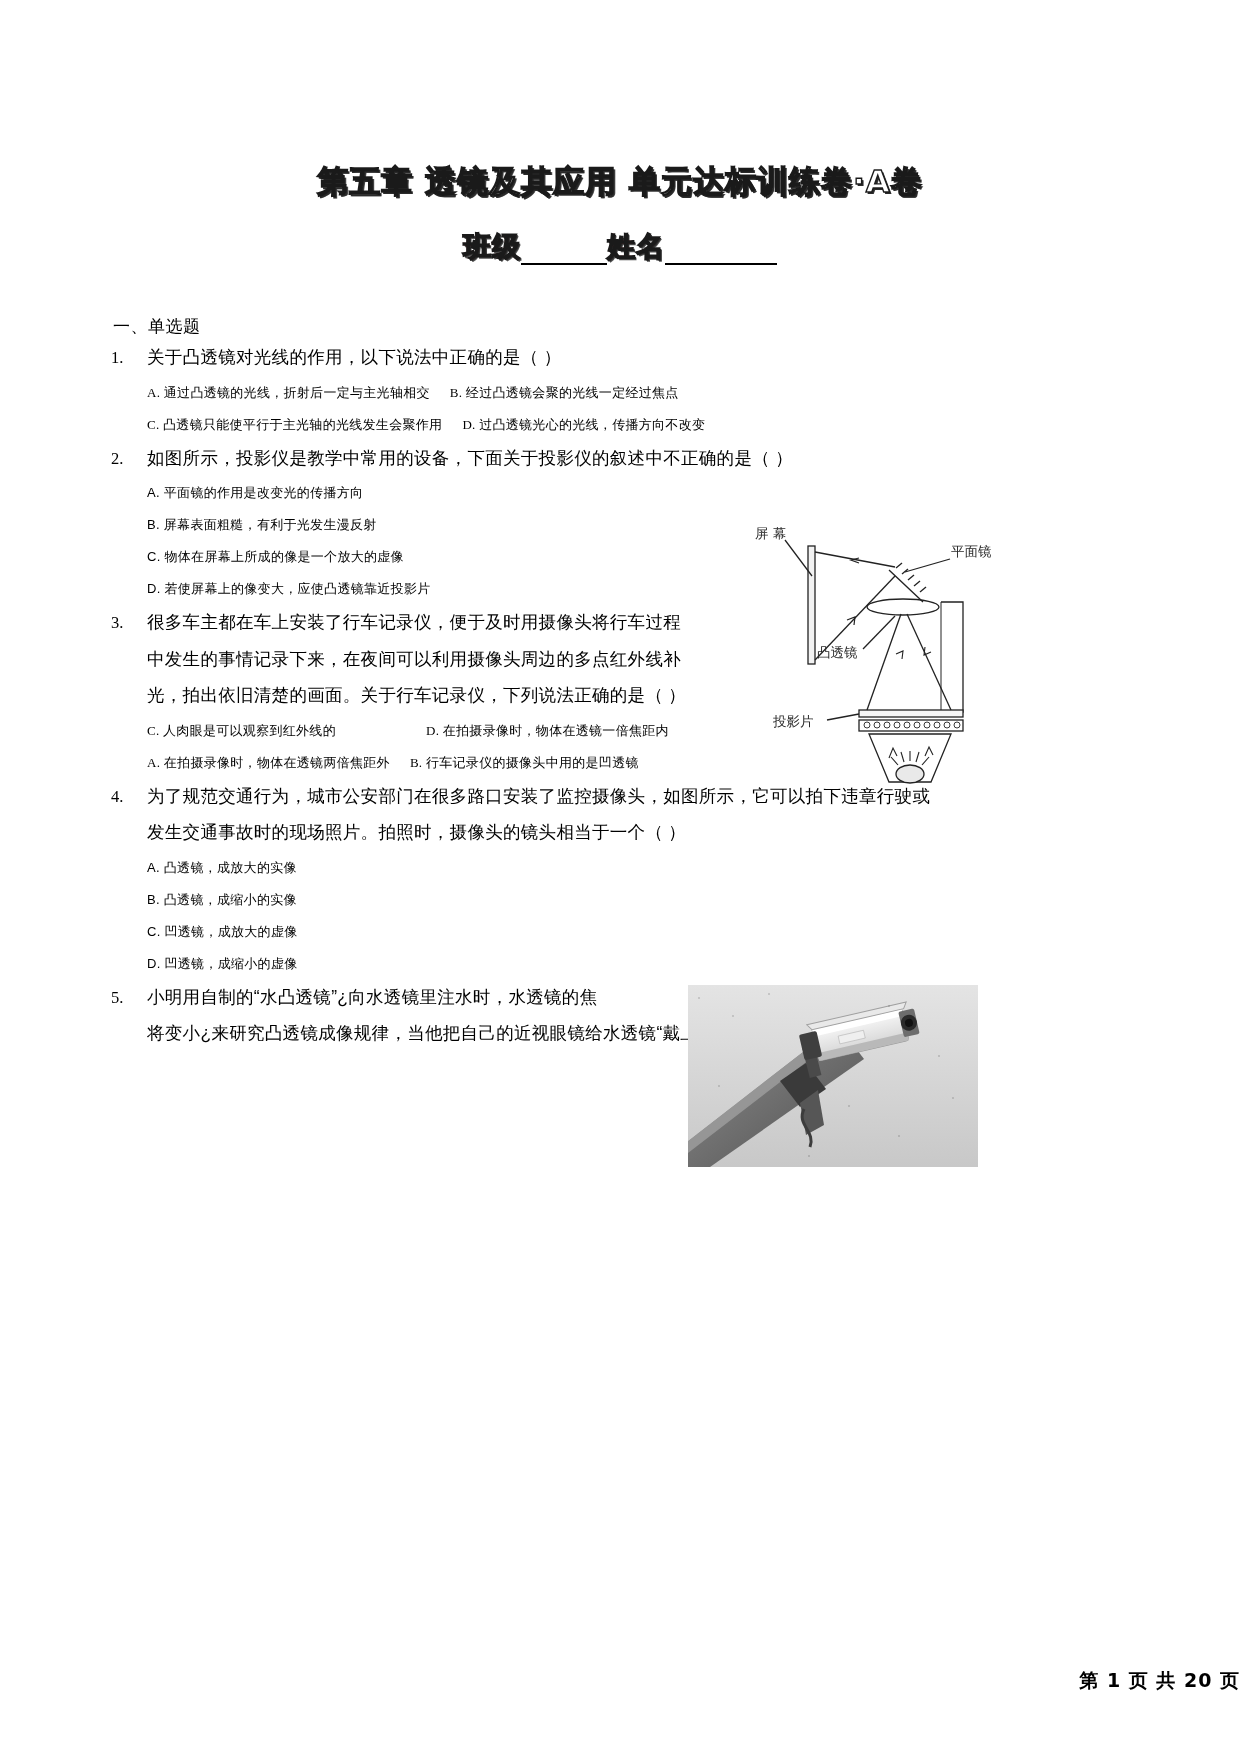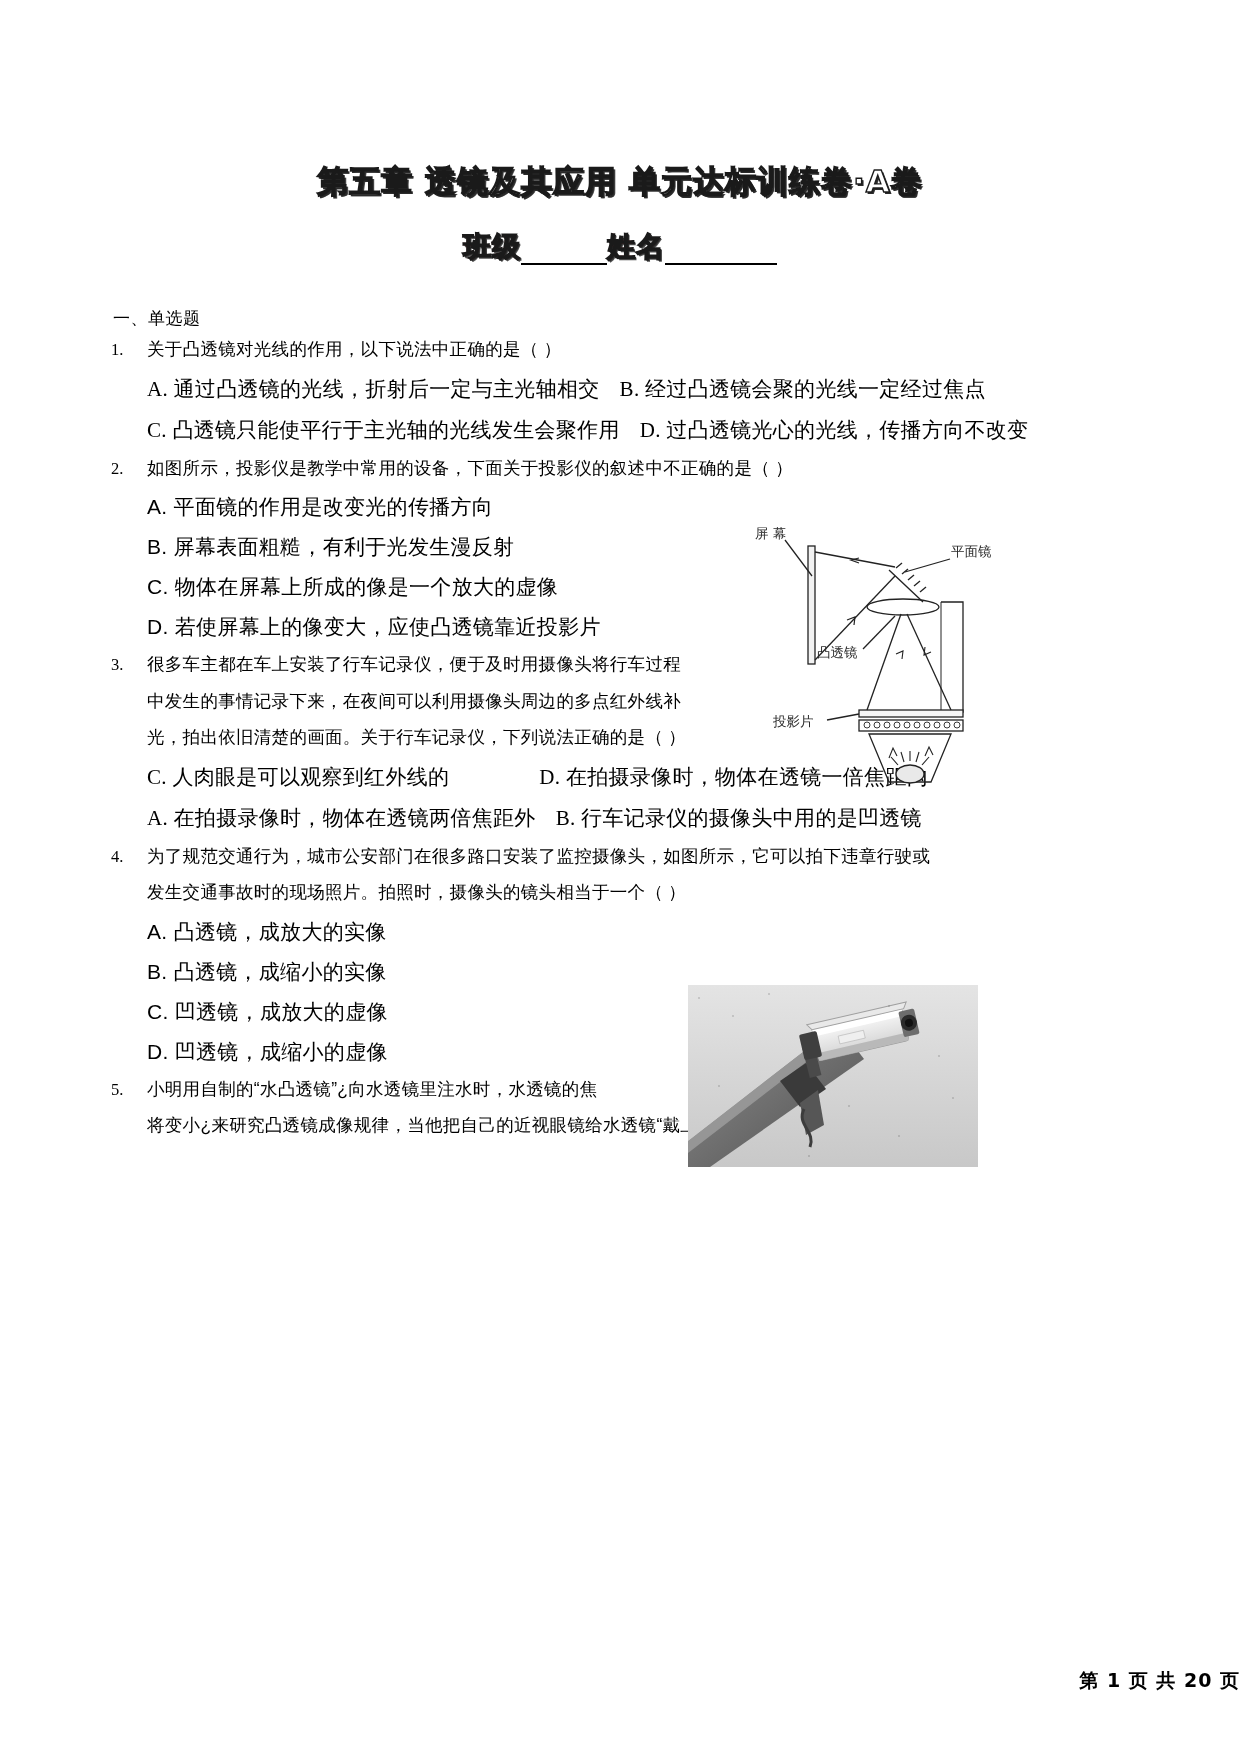--- a/index.html
+++ b/index.html
@@ -68,21 +68,21 @@
   .content {
     position: relative;
     margin: 0;
     padding: 0 100px 0 100px;
     padding-top: 36px;
     font-size: 17.5px;
     line-height: 1;
   }
   .section-head {
     font-size: 17px;
-    margin: 8px 0 14px 2px;
+    margin: 16px 0 14px 2px;
     letter-spacing: 0.5px;
     font-family: Liberation Serif, serif;
   }
   .q {
     position: relative;
     margin-bottom: 7px;
   }
   .q-row {
     display: flex;
     align-items: flex-start;
@@ -101,21 +101,21 @@
     letter-spacing: 0.3px;
   }
   .q-cont {
     margin-left: 36px;
     font-size: 17.5px;
     margin-bottom: 19px;
     letter-spacing: 0.3px;
   }
   .opt {
     margin-left: 36px;
-    font-size: 21px;
+    font-size: 13px;
     margin-bottom: 19px;
     letter-spacing: 0.3px;
   }
   .opt .gap-sm { display: inline-block; width: 20px; }
   .opt .gap-lg { display: inline-block; width: 90px; }
   .tag {
     font-family: "Liberation Serif", serif;
   }
 
   

